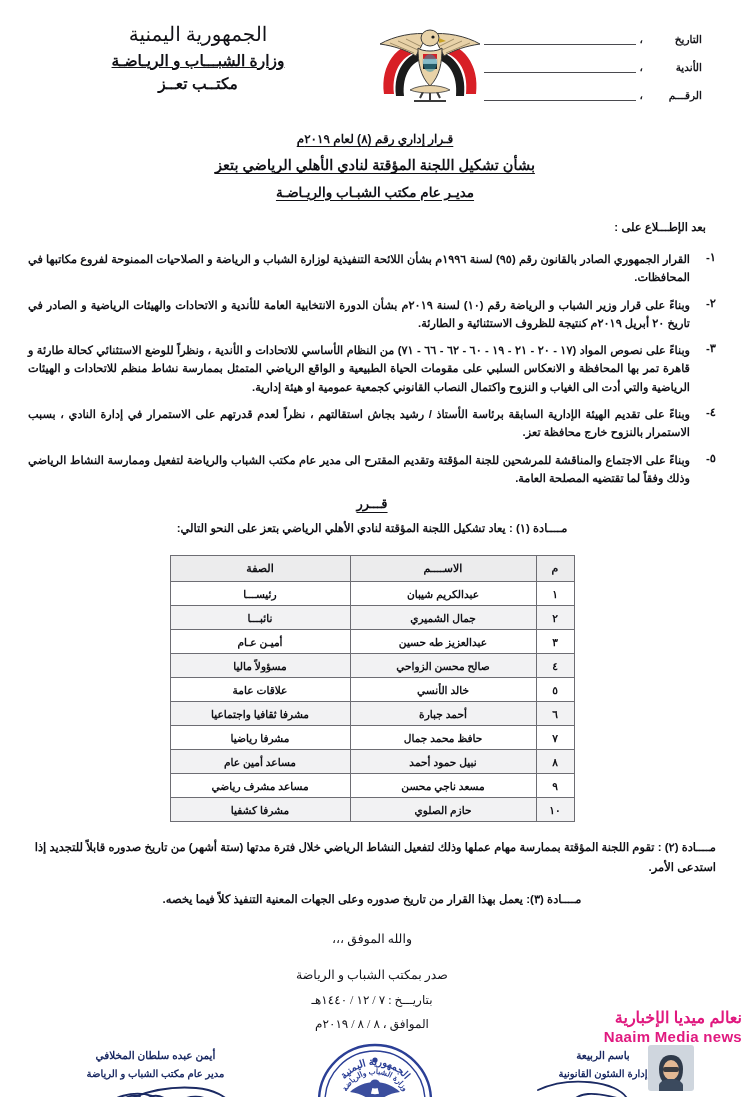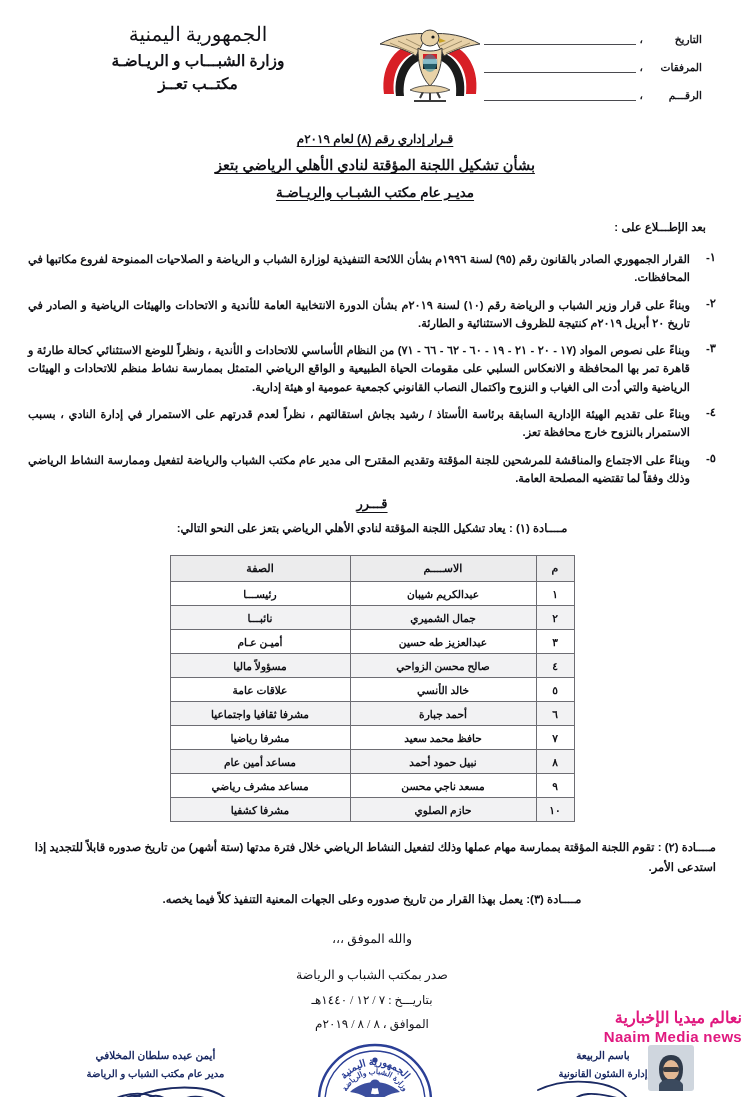--- a/index.html
+++ b/index.html
@@ -84,20 +84,21 @@
   }
   .ministry-name {
     font-family: "Liberation Sans", sans-serif;
     font-weight: bold;
     font-size: 15.5px;
     color: #111116;
     letter-spacing: 1.2px;
     margin-top: 4px;
     line-height: 1.35;
     direction: rtl;
+    text-decoration: underline;
   }
   .ministry-office {
     font-family: "Liberation Sans", sans-serif;
     font-weight: bold;
     font-size: 15.5px;
     color: #111116;
     letter-spacing: 5px;
     margin-top: 3px;
     direction: rtl;
   }
@@ -369,21 +370,21 @@
 
   <div class="header">
 
     <div class="form-fields">
       <div class="form-row">
         <span class="form-label">التاريخ</span>
         <span class="form-colon">،</span>
         <span class="form-line"></span>
       </div>
       <div class="form-row">
-        <span class="form-label">المرفقات</span>
+        <span class="form-label">الأندية</span>
         <span class="form-colon">،</span>
         <span class="form-line"></span>
       </div>
       <div class="form-row">
         <span class="form-label">الرقـــم</span>
         <span class="form-colon">،</span>
         <span class="form-line"></span>
       </div>
     </div>
 
@@ -504,21 +505,21 @@
             <td>خالد الأنسي</td>
             <td>علاقات عامة</td>
           </tr>
           <tr>
             <td>٦</td>
             <td>أحمد جبارة</td>
             <td>مشرفا ثقافيا واجتماعيا</td>
           </tr>
           <tr>
             <td>٧</td>
-            <td>حافظ محمد سعيد</td>
+            <td>حافظ محمد جمال</td>
             <td>مشرفا رياضيا</td>
           </tr>
           <tr>
             <td>٨</td>
             <td>نبيل حمود أحمد</td>
             <td>مساعد أمين عام</td>
           </tr>
           <tr>
             <td>٩</td>
             <td>مسعد ناجي محسن</td>

